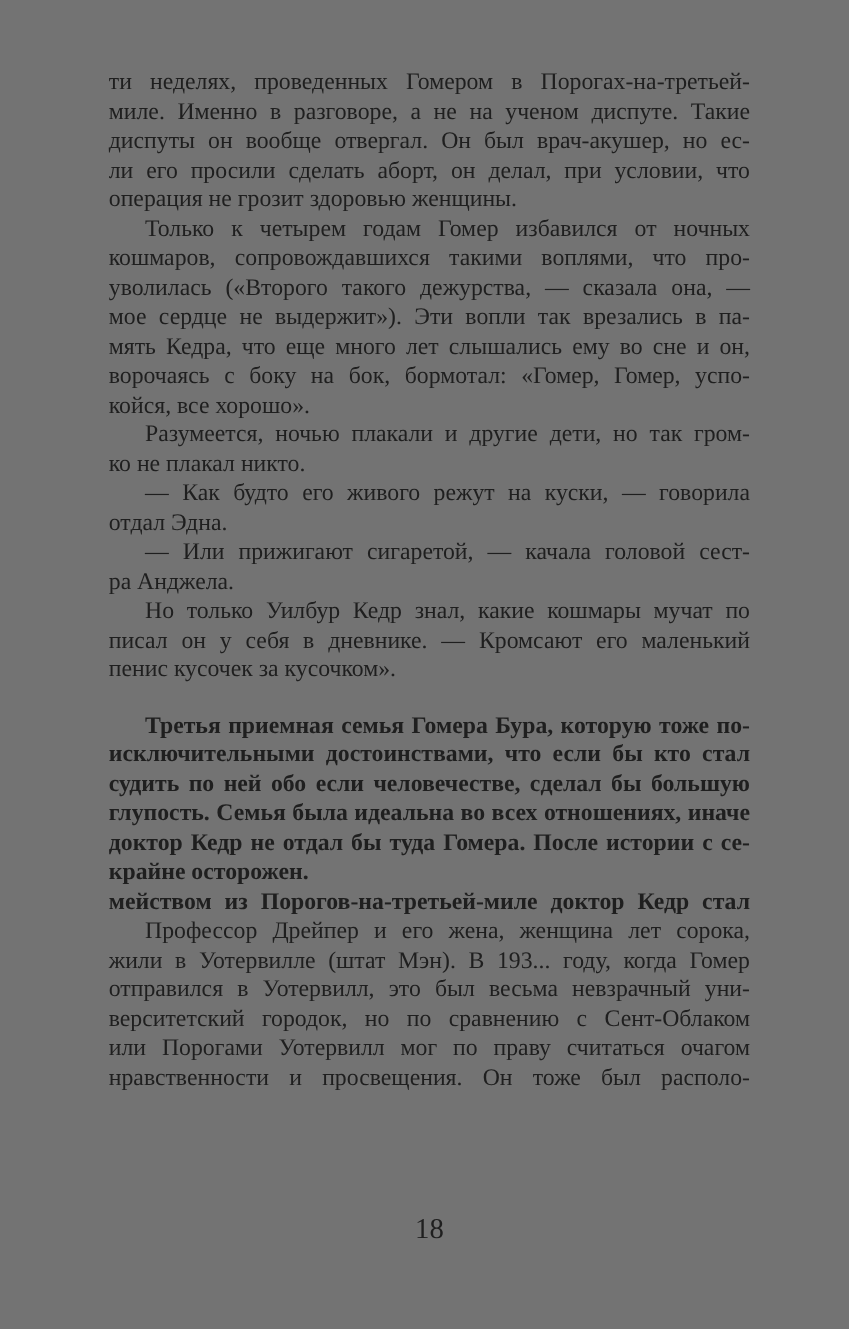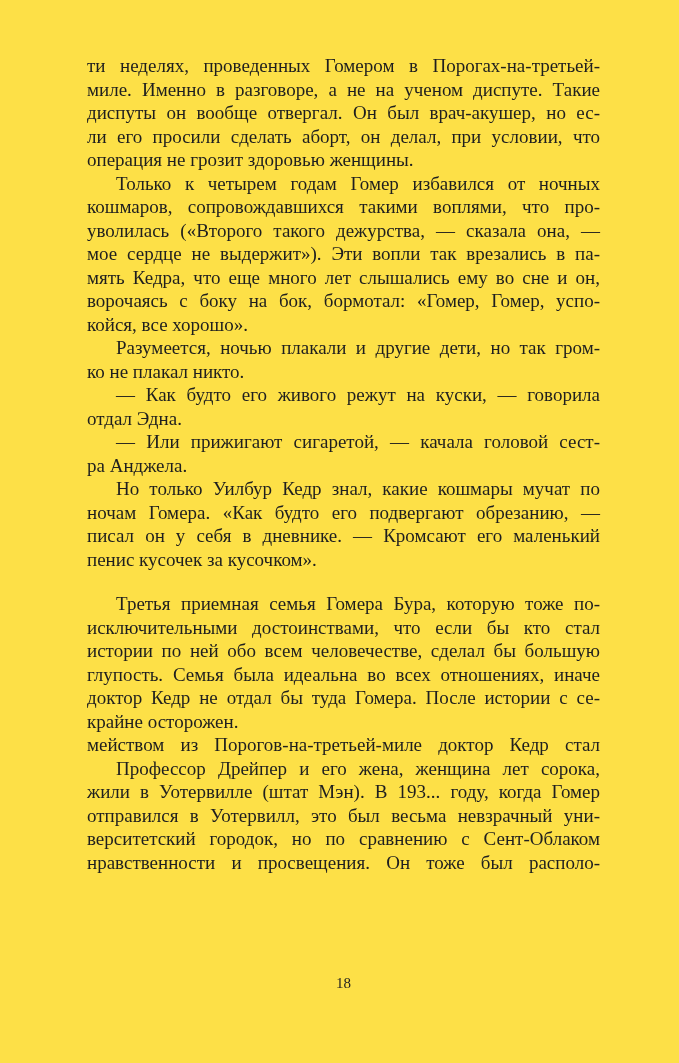--- a/index.html
+++ b/index.html
@@ -21,48 +21,49 @@
     left: 87px;
     top: 54px;
     width: 513px;
   }
   .para {
     margin: 0;
     padding: 0;
   }
   .para.section-break {
     margin-top: 21px;
+    font-weight: bold;
   }
   .line {
     font-size: 19px;
     line-height: 23.5px;
     text-align: justify;
     text-align-last: justify;
     white-space: normal;
   }
   .line.indent {
     text-indent: 29px;
   }
   .line.para-end {
     text-align-last: left;
   }
   .page-number {
     position: absolute;
     left: 87px;
     top: 972px;
     width: 513px;
     text-align: center;
-    font-size: 15px;
+    font-size: 23px;
     line-height: 22px;
   }
 </style>
 </head>
 <body style="background: rgb(255, 255, 255);">
 
-<div class="page" style="background: #fde047; color: rgb(31, 31, 31);">
+<div class="page" style="background: #737373; color: rgb(31, 31, 31);">
   <div class="text-block" id="text-block">
       <div class="para">
         <div class="line">ти неделях, проведенных Гомером в Порогах-на-третьей-</div>
         <div class="line">миле. Именно в разговоре, а не на ученом диспуте. Такие</div>
         <div class="line">диспуты он вообще отвергал. Он был врач-акушер, но ес-</div>
         <div class="line">ли его просили сделать аборт, он делал, при условии, что</div>
         <div class="line para-end">операция не грозит здоровью женщины.</div>
       </div>
       <div class="para">
         <div class="line indent">Только к четырем годам Гомер избавился от ночных</div>
@@ -80,35 +81,35 @@
       <div class="para">
         <div class="line indent">— Как будто его живого режут на куски, — говорила</div>
         <div class="line para-end">отдал Эдна.</div>
       </div>
       <div class="para">
         <div class="line indent">— Или прижигают сигаретой, — качала головой сест-</div>
         <div class="line para-end">ра Анджела.</div>
       </div>
       <div class="para">
         <div class="line indent">Но только Уилбур Кедр знал, какие кошмары мучат по</div>
-        <div class="line">ночам Гомера. «Как будто его подвергают обрезанию, —</div>
         <div class="line">писал он у себя в дневнике. — Кромсают его маленький</div>
         <div class="line para-end">пенис кусочек за кусочком».</div>
       </div>
       <div class="para section-break">
         <div class="line indent">Третья приемная семья Гомера Бура, которую тоже по-</div>
         <div class="line">исключительными достоинствами, что если бы кто стал</div>
-        <div class="line">истории по ней обо всем человечестве, сделал бы большую</div>
+        <div class="line">судить по ней обо если человечестве, сделал бы большую</div>
         <div class="line">глупость. Семья была идеальна во всех отношениях, иначе</div>
         <div class="line">доктор Кедр не отдал бы туда Гомера. После истории с се-</div>
         <div class="line para-end">крайне осторожен.</div>
         <div class="line">мейством из Порогов-на-третьей-миле доктор Кедр стал</div>
       </div>
       <div class="para">
         <div class="line indent">Профессор Дрейпер и его жена, женщина лет сорока,</div>
         <div class="line">жили в Уотервилле (штат Мэн). В 193... году, когда Гомер</div>
         <div class="line">отправился в Уотервилл, это был весьма невзрачный уни-</div>
         <div class="line">верситетский городок, но по сравнению с Сент-Облаком</div>
+        <div class="line">или Порогами Уотервилл мог по праву считаться очагом</div>
         <div class="line">нравственности и просвещения. Он тоже был располо-</div>
       </div>
     </div>
   <div class="page-number">18</div>
 </div>
 
 </body></html>

